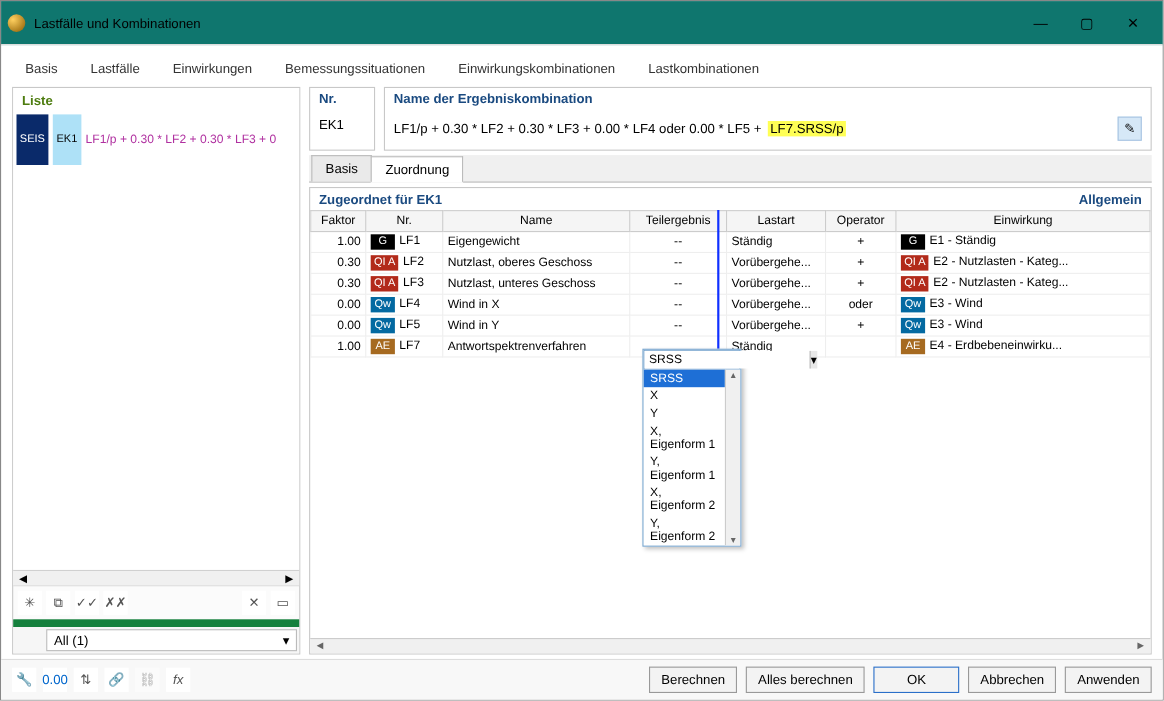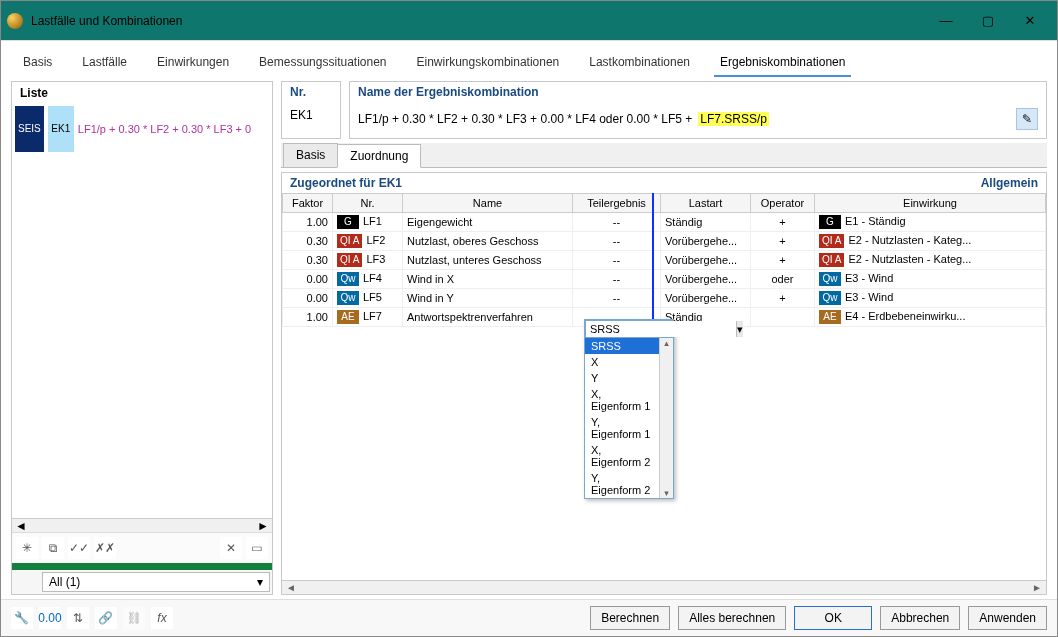--- a/index.html
+++ b/index.html
@@ -76,21 +76,21 @@
   .listpanel {
     width: 262px;
     background: #fbfbfb;
     border: 1px solid #c8c8c8;
     display: flex;
     flex-direction: column;
     min-height: 0;
   }
   .panelhead {
     padding: 4px 8px;
-    color: #000000;
+    color: #4d7c0f;
     font-weight: 600;
     background: #fff;
   }
   .listbody {
     flex: 1;
     background: #fff;
     overflow: hidden;
     position: relative;
     white-space: nowrap;
     font-size: 11px;
@@ -344,21 +344,20 @@
 
   <div class="content">
 
     <div class="tabbar">
       <div class="tab">Basis</div>
       <div class="tab">Lastfälle</div>
       <div class="tab">Einwirkungen</div>
       <div class="tab">Bemessungssituationen</div>
       <div class="tab">Einwirkungskombinationen</div>
       <div class="tab">Lastkombinationen</div>
-      <div class="tab active">Ergebniskombinationen</div>
     </div>
 
     <div class="mainrow">
 
       <div class="listpanel">
         <div class="panelhead">Liste</div>
         <div class="listbody">
           <div class="listrow">
             <span class="tag tag-seis">SEIS</span>
             <span class="tag tag-ek1">EK1</span>

